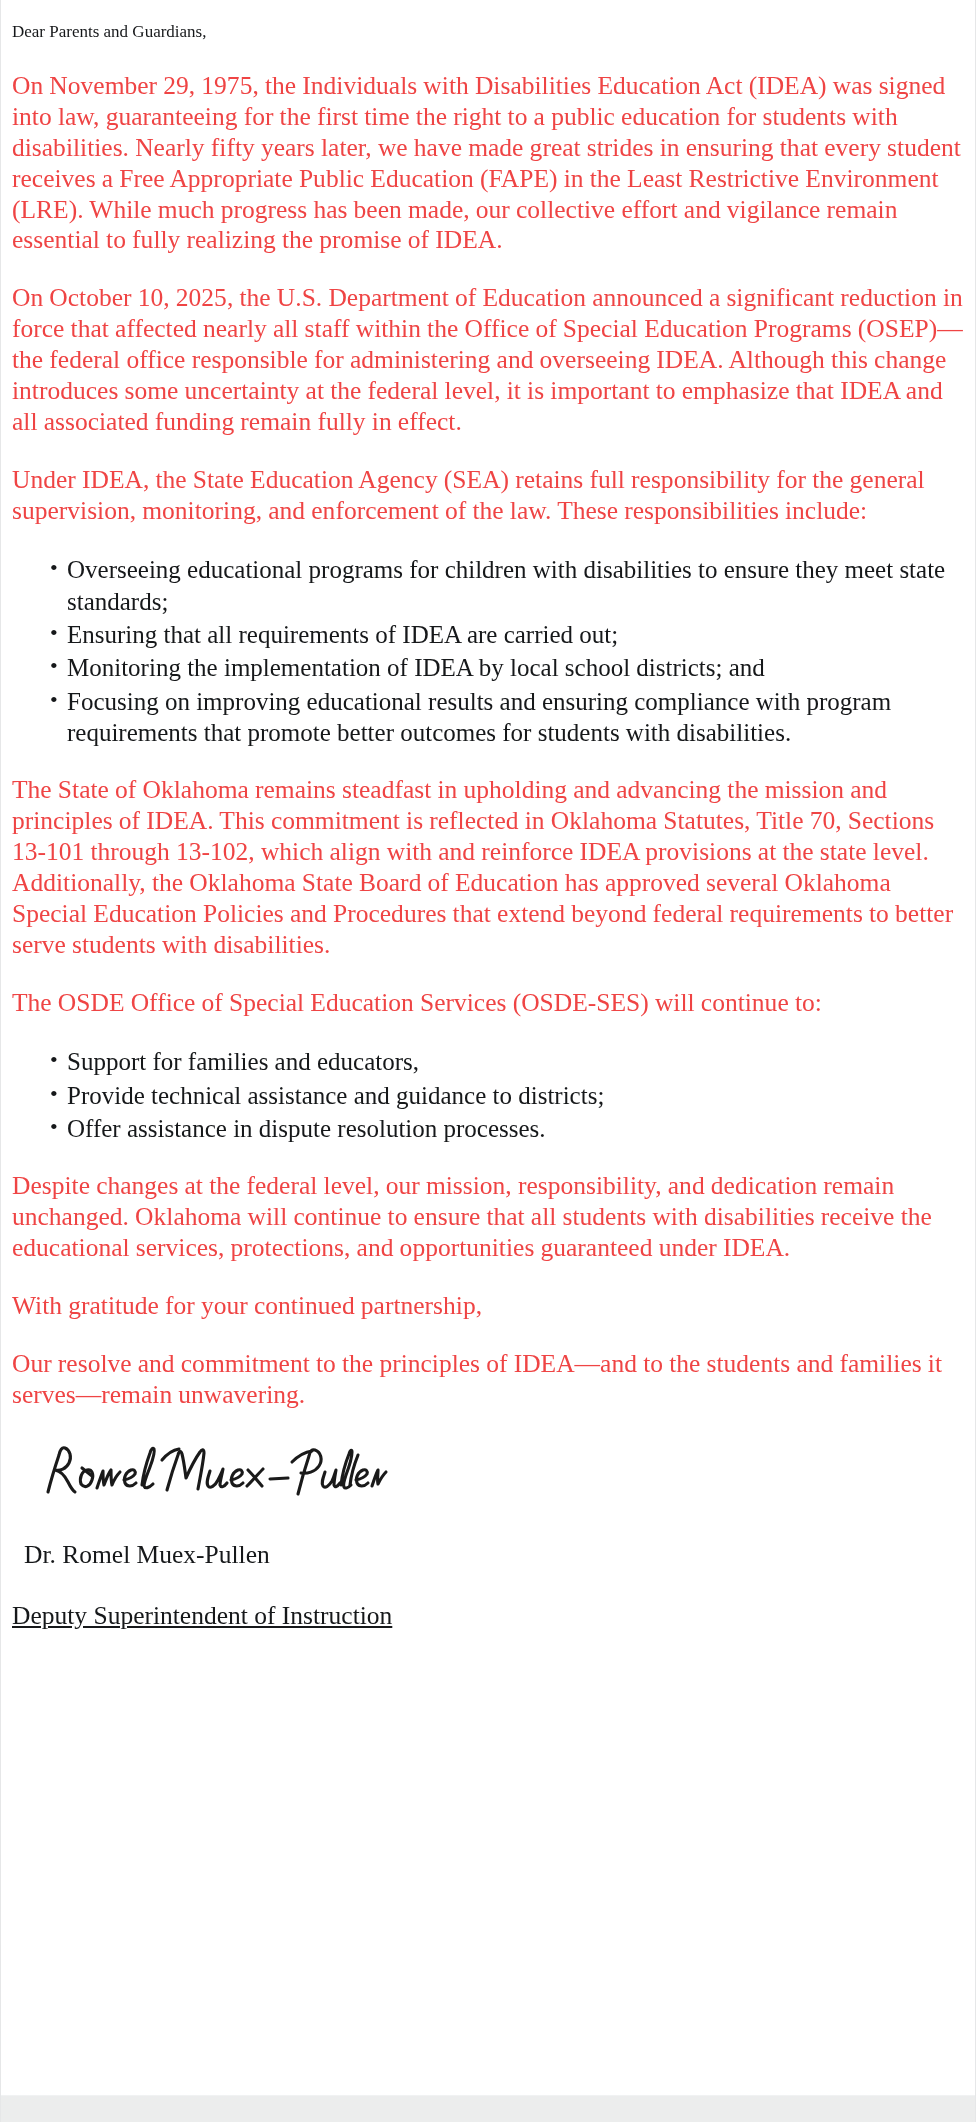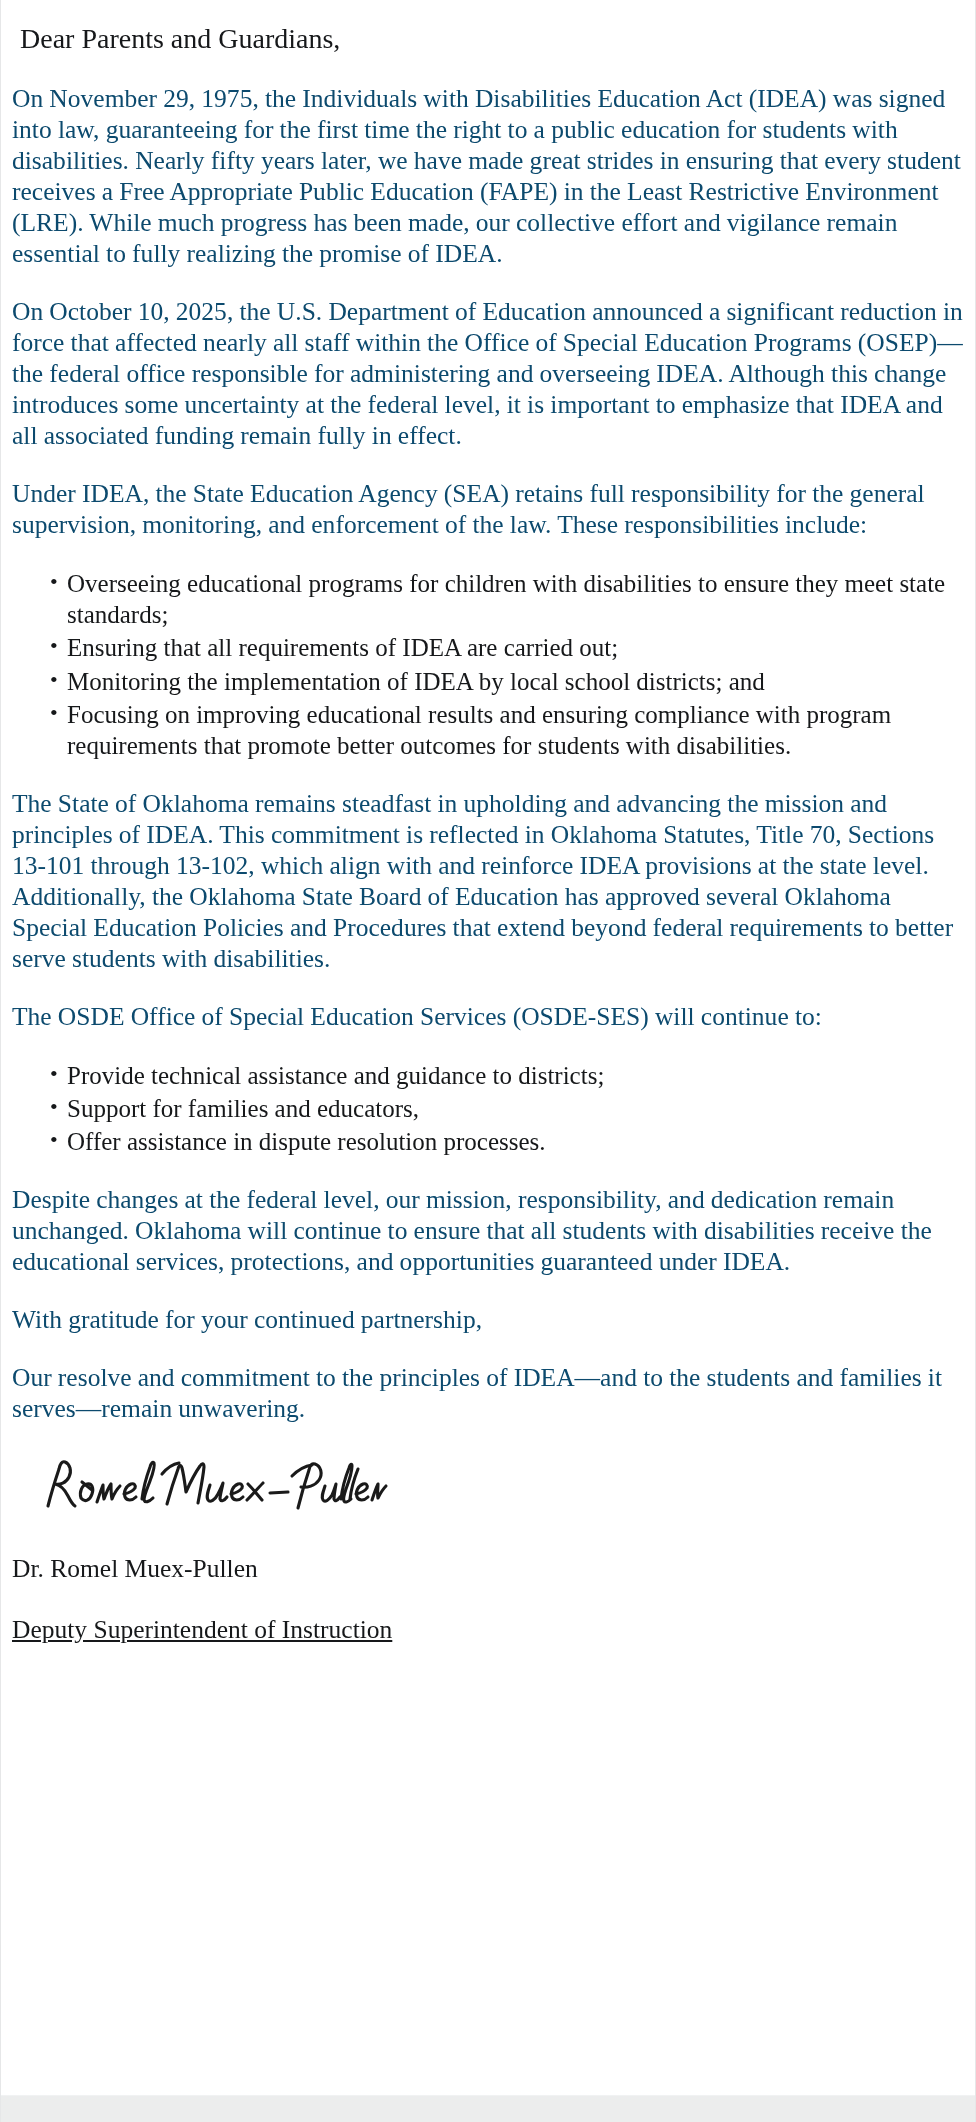--- a/index.html
+++ b/index.html
@@ -26,29 +26,29 @@
 
   .letter {
     box-sizing: border-box;
     padding: 22px 12px 0 11px;
   }
 
   p.para {
     margin: 0 0 27px 0;
     font-size: 25.5px;
     line-height: 1.215;
-    color: #0c4a6e;
+    color: #ef4444;
     text-align: left;
     letter-spacing: 0.01px;
     word-spacing: -0.2px;
   }
 
   p.salutation {
-    margin: 0 0 28px 8px;
-    font-size: 28px;
+    margin: 0 0 28px 0;
+    font-size: 17px;
     line-height: 1.215;
     color: #16181a;
   }
 
   ul.bullets {
     margin: 0 0 27px 0;
     padding: 0 0 0 38px;
     list-style: none;
   }
 
@@ -80,21 +80,21 @@
     height: 74px;
     display: block;
   }
 
   .signature-image svg {
     display: block;
     overflow: visible;
   }
 
   p.signer-name {
-    margin: 28px 0 0 0;
+    margin: 28px 0 0 12px;
     font-size: 25.5px;
     line-height: 1.215;
     color: #16181a;
   }
 
   .signer-title {
     margin: 29px 0 0 0;
     font-size: 25.5px;
     line-height: 1.25;
     color: #16181a;
@@ -142,22 +142,22 @@
       <li>Ensuring that all requirements of IDEA are carried out;</li>
       <li>Monitoring the implementation of IDEA by local school districts; and</li>
       <li>Focusing on improving educational results and ensuring compliance with program requirements that promote better outcomes for students with disabilities.</li>
     </ul>
 
     <p class="para">The State of Oklahoma remains steadfast in upholding and advancing the mission and principles of IDEA. This commitment is reflected in Oklahoma Statutes, Title 70, Sections 13-101 through 13-102, which align with and reinforce IDEA provisions at the state level. Additionally, the Oklahoma State Board of Education has approved several Oklahoma Special Education Policies and Procedures that extend beyond federal requirements to better serve students with disabilities.</p>
 
     <p class="para">The OSDE Office of Special Education Services (OSDE-SES) will continue to:</p>
 
     <ul class="bullets">
+      <li>Support for families and educators,</li>
       <li>Provide technical assistance and guidance to districts;</li>
-      <li>Support for families and educators,</li>
       <li>Offer assistance in dispute resolution processes.</li>
     </ul>
 
     <p class="para">Despite changes at the federal level, our mission, responsibility, and dedication remain unchanged. Oklahoma will continue to ensure that all students with disabilities receive the educational services, protections, and opportunities guaranteed under IDEA.</p>
 
     <p class="para">With gratitude for your continued partnership,</p>
 
     <p class="para">Our resolve and commitment to the principles of IDEA—and to the students and families it serves—remain unwavering.</p>
 
     <div class="signature-block">

